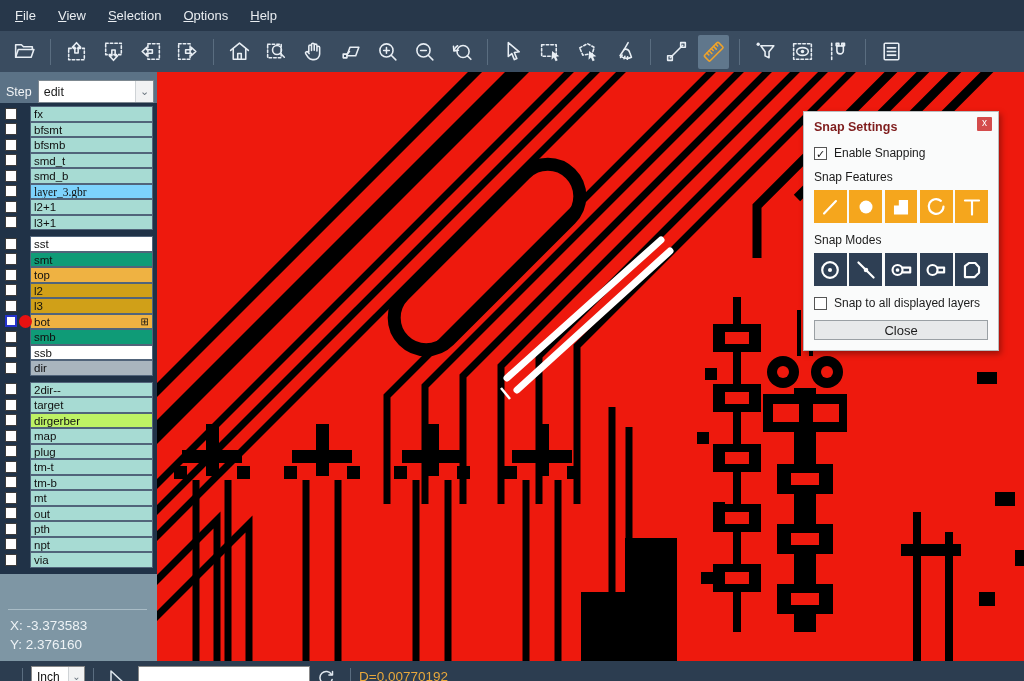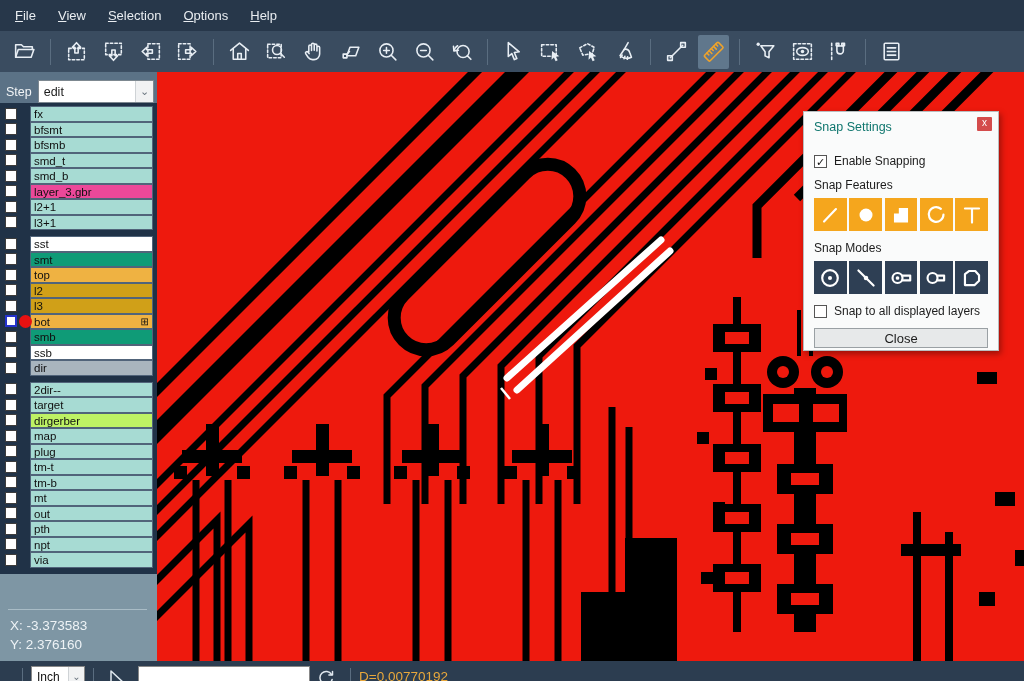--- a/index.html
+++ b/index.html
@@ -43,21 +43,21 @@
   .sidefill { flex:1; background:#7e96a4; display:flex; flex-direction:column; justify-content:flex-end; }
   .coords { border-top:1px solid #a9bcc6; margin:0 10px 0 8px; padding:6px 0 7px 2px; color:#eef3f6; font-size:13.5px; }
   .coords div { line-height:19px; }
 
   
   .canvas { position:relative; flex:1; background:#ee190d; overflow:hidden; }
   .canvas svg.art { display:block; }
 
   
   .dialog { position:absolute; left:646px; top:39px; width:196px; height:240px; background:#fafbfb; border:1px solid #b9bdbf; box-shadow:2px 3px 6px rgba(0,0,0,.35); padding:8px 10px 0 10px; }
-  .dtitle { font-size:12.5px; color:#0f766e; margin-bottom:20px; }
+  .dtitle { font-size:12.5px; color:#7f1d1d; margin-bottom:12px;font-weight:bold; }
   .dclose { position:absolute; top:5px; right:6px; width:15px; height:14px; background:#d44c4c; color:#fff; font-size:10px; line-height:12px; text-align:center; border-radius:1px; }
   .drow { display:flex; align-items:center; margin-bottom:10px; }
   .dcheck { width:13px; height:13px; background:#fff; border:1px solid #555; font-size:11px; line-height:12px; text-align:center; color:#111; margin-right:7px; flex:0 0 auto; }
   .dlabel { font-size:12px; color:#1c1c1c; }
   .dsec { font-size:12px; color:#1c1c1c; margin-bottom:6px; }
   .dbtnrow { display:flex; gap:2.5px; margin-bottom:10px; }
   .fbtn { width:33px; height:33px; background:#f5a61d; display:flex; align-items:center; justify-content:center; color:#fff; }
   .mbtn { width:33px; height:33px; background:#2e3f54; display:flex; align-items:center; justify-content:center; color:#fff; }
   .fbtn .icn, .mbtn .icn { width:26px; height:26px; }
   .fbtn .icn * , .mbtn .icn * { stroke-width:2; }
@@ -318,21 +318,21 @@
             </div>
           </div>
           <div class="lrow">
             <span class="lcheck"></span>
             <div class="llabel" style="background: rgb(167, 219, 211);">
               <span class="nm">smd_b</span>
             </div>
           </div>
           <div class="lrow">
             <span class="lcheck"></span>
-            <div class="llabel" style="background: #ec4899;">
+            <div class="llabel" style="background: #7dd3fc; font-family: Liberation Serif, serif;">
               <span class="nm">layer_3.gbr</span>
             </div>
           </div>
           <div class="lrow">
             <span class="lcheck"></span>
             <div class="llabel" style="background: rgb(167, 219, 211);">
               <span class="nm">l2+1</span>
             </div>
           </div>
           <div class="lrow">

